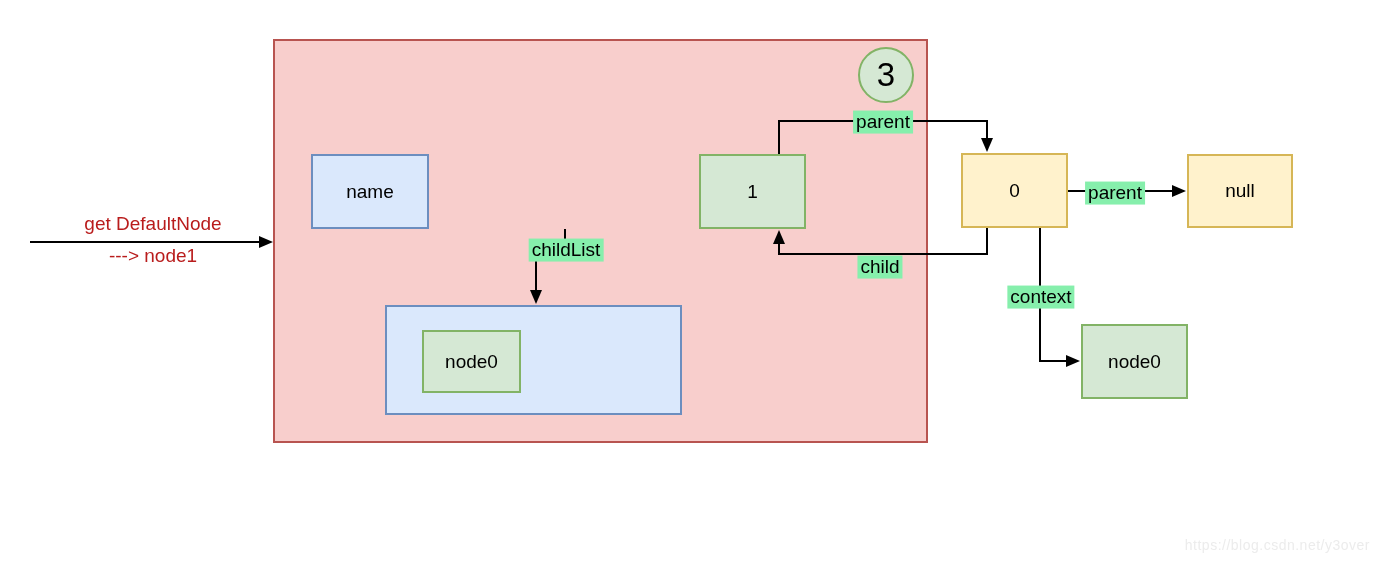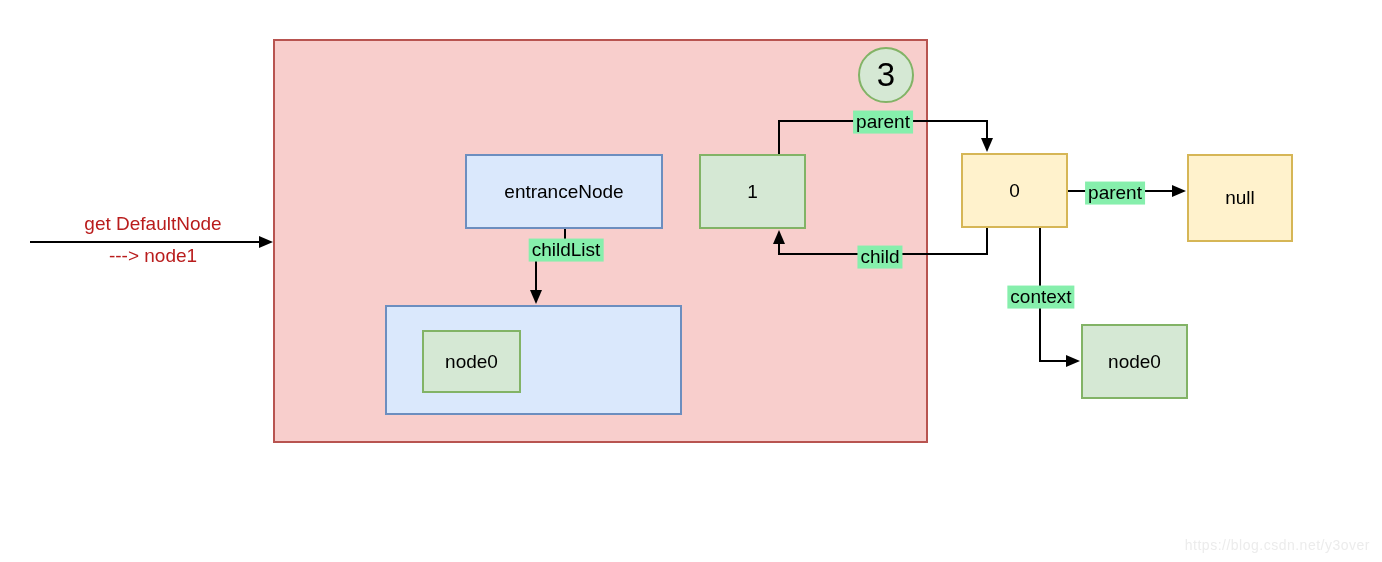--- a/index.html
+++ b/index.html
@@ -58,21 +58,21 @@
     z-index: 3;
     box-sizing: border-box;
   }
 
   #name-box         { left: 311px; top: 154px; width: 118px; height: 75px; }
   #entrancenode-box { left: 465px; top: 154px; width: 198px; height: 75px; }
   #childlist-box    { left: 385px; top: 305px; width: 297px; height: 110px; }
   #node0-inner-box  { left: 422px; top: 330px; width:  99px; height: 63px; }
   #node1-box        { left: 699px; top: 154px; width: 107px; height: 75px; }
   #cur-box          { left: 961px; top: 153px; width: 107px; height: 75px; }
-  #null-box         { left: 1187px; top: 154px; width: 106px; height: 88px; }
+  #null-box         { left: 1187px; top: 154px; width: 106px; height: 74px; }
   #node0-right-box  { left: 1081px; top: 324px; width: 107px; height: 75px; }
 
   
   #wires {
     position: absolute;
     left: 0; top: 0;
     width: 1382px; height: 562px;
     z-index: 3;
     pointer-events: none;
   }
@@ -84,21 +84,21 @@
     background: #86efac;
     color: #000;
     font-size: 19px;
     padding: 1px 3px;
     z-index: 4;
     white-space: nowrap;
     line-height: 1.1;
   }
   #lbl-childlist    { left: 566px;  top: 250px; }
   #lbl-parent-top   { left: 883px;  top: 122px; }
-  #lbl-child        { left: 880px;  top: 257px; }
+  #lbl-child        { left: 880px;  top: 267px; }
   #lbl-parent-right { left: 1115px; top: 193px; }
   #lbl-curnode      { left: 1041px; top: 297px; }
 
   
   .entry-caption {
     position: absolute;
     transform: translate(-50%, -50%);
     font-size: 19px;
     color: #b91c1c;
     z-index: 4;
@@ -118,21 +118,21 @@
   }
 </style>
 </head>
 <body>
 
 <div id="canvas">
 
   <div id="context-box" class="box pink"></div>
   <div id="step-badge">3</div>
 
-  <div id="entrancenode-box" class="box blue">entranceNode</div>
+  <div id="name-box" class="box blue">name</div>
   <div id="childlist-box" class="box blue"></div>
   <div id="node0-inner-box" class="box green">node0</div>
   <div id="node1-box" class="box green">1</div>
 
   <div id="cur-box" class="box yellow">0</div>
   <div id="null-box" class="box yellow">null</div>
   <div id="node0-right-box" class="box green">node0</div>
 
   <svg id="wires" viewBox="0 0 1382 562" xmlns="http://www.w3.org/2000/svg">
     <defs>

